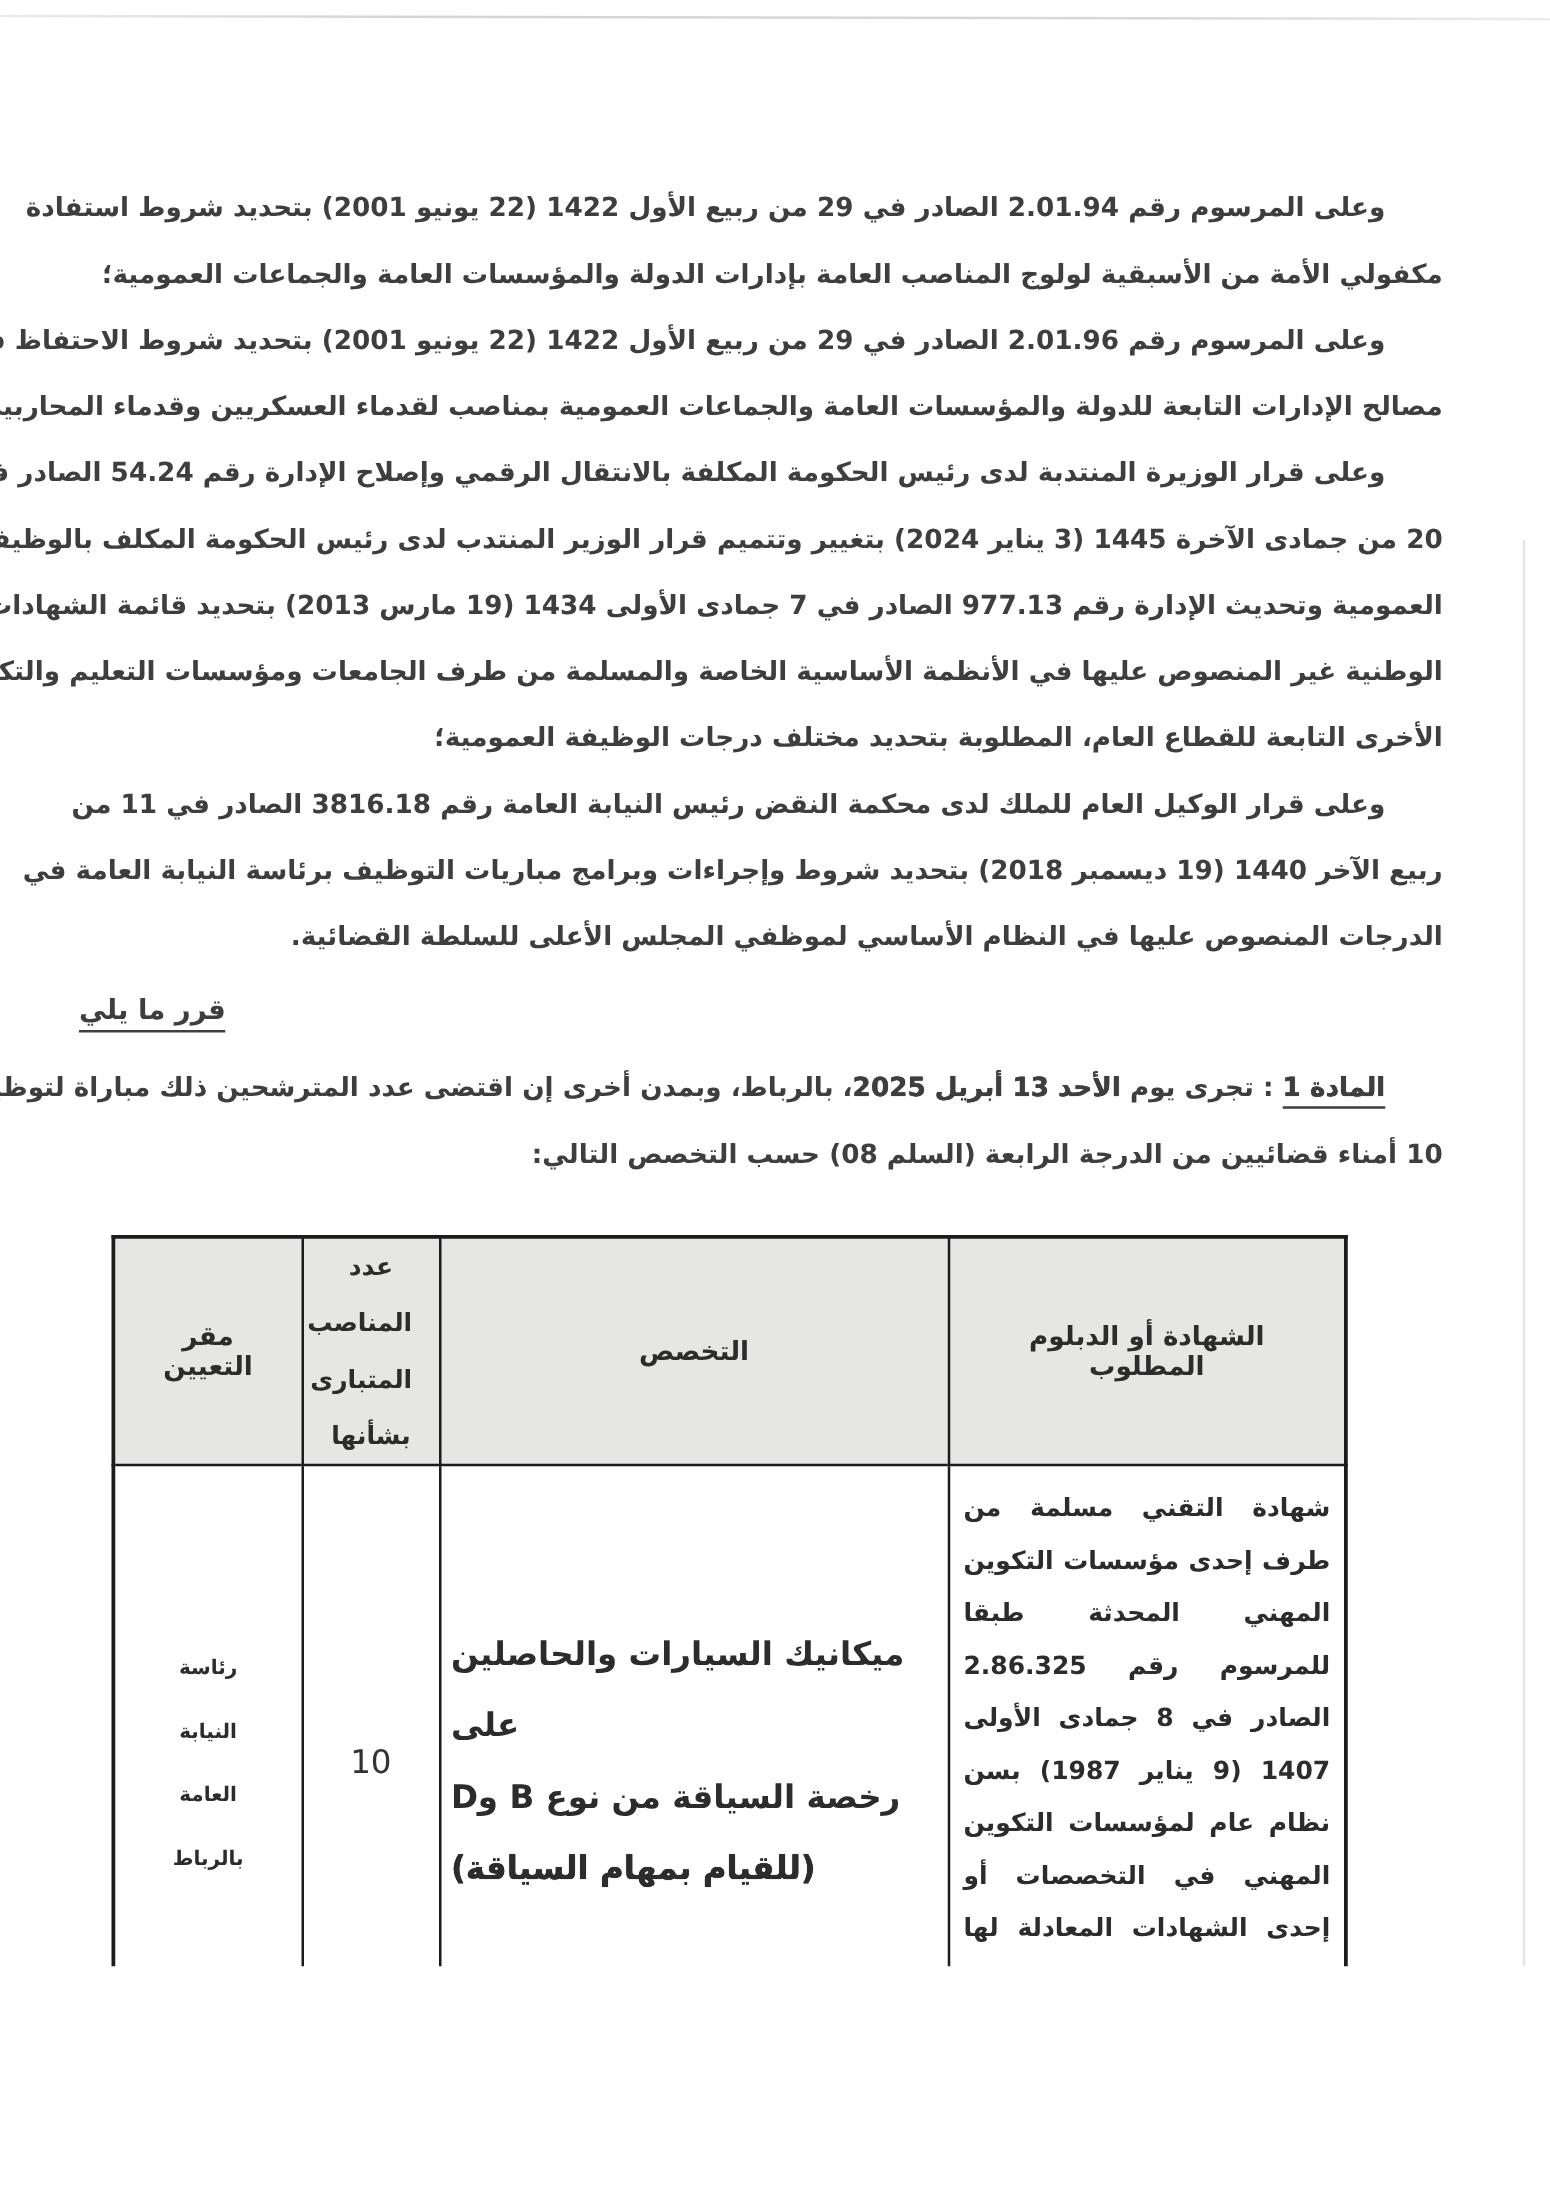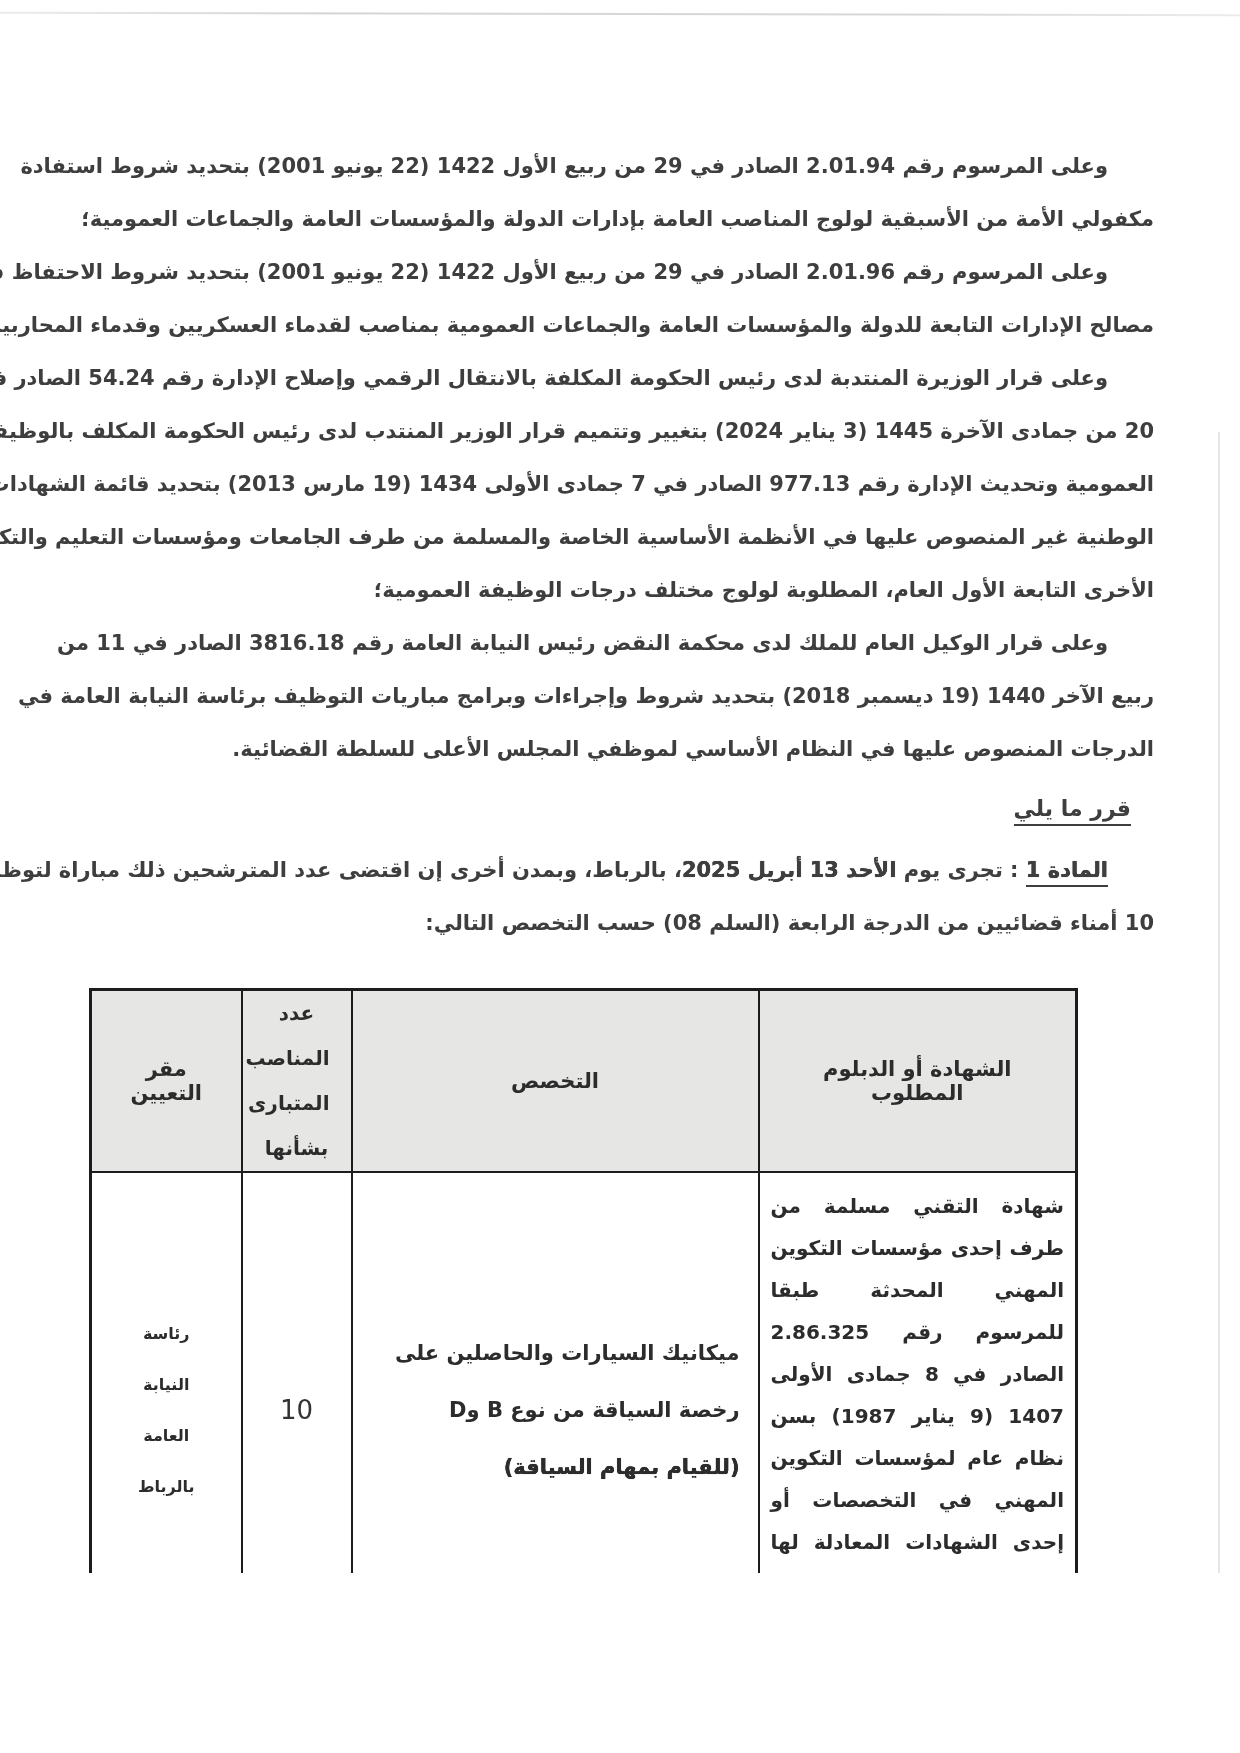--- a/index.html
+++ b/index.html
@@ -27,21 +27,21 @@
     position: absolute; top: 140px; right: 86px; width: 1068px;
     font-size: 21px; font-weight: 700; color: #3e3e3e;
   }
   .para { margin: 0; padding: 0; }
   .ln {
     height: 53px; line-height: 53px; white-space: nowrap;
     text-align: justify; text-align-last: justify;
   }
   .ln-first { padding-right: 46px; }
   .ln-end { text-align-last: right; }
-  .decision { margin: 6px 0 0 0; height: 53px; line-height: 53px; text-align: right; font-size: 22px; }
+  .decision { margin: 6px 0 0 0; height: 53px; line-height: 53px; text-align: left; font-size: 22px; }
   .decision .inner { position: relative; left: -23px; border-bottom: 2.5px solid #3e3e3e; padding-bottom: 3px; }
   .article { margin-top: 9px; }
   .lbl { border-bottom: 2.5px solid #3e3e3e; padding-bottom: 3px; margin-top: 29px; }
   .heavy { text-shadow: 0 0 0.7px currentColor, 0 0 0.4px currentColor; }
   
   .rec-table {
     position: absolute; top: 988px; left: 89px; width: 986px; height: 612px;
     border-collapse: collapse; table-layout: fixed;
     color: #2c2c2c; font-weight: 700; border: 3px solid #1c1c1c;
   }
@@ -50,21 +50,21 @@
   .rec-table tbody tr { height: 428px; }
   .rec-table th {
     background: #e6e6e4; font-size: 21px; text-align: center;
     vertical-align: middle; font-weight: 700; padding: 0 21px;
   }
   th.th-positions { white-space: pre-line; line-height: 45px; font-size: 20px; }
   td.cell-diploma {
     vertical-align: top; text-align: justify; text-align-last: right;
     padding: 12px 11px 0 11px; font-size: 20px; line-height: 42px; background: #fff;
   }
-  td.cell-spec { text-align: right; vertical-align: middle; font-size: 21px; line-height: 57px; padding: 0 18px; background: #fff; }
+  td.cell-spec { text-align: left; vertical-align: middle; font-size: 26px; line-height: 57px; padding: 0 8px; background: #fff; }
   td.cell-count { text-align: center; vertical-align: middle; font-size: 26px; font-weight: 400; color: #333; background: #fff; }
   td.cell-loc { text-align: center; vertical-align: middle; white-space: pre-line; font-size: 16px; line-height: 51px; background: #fff; }
   .pagenum {
     position: absolute; top: 1668px; left: 0; width: 1158px; text-align: center;
     font-size: 20px; font-weight: 400; color: #3a3a3a; direction: ltr;
   }
 </style>
 </head>
 <body>
 
@@ -83,21 +83,21 @@
     <div class="para">
       <div class="ln ln-first">وعلى المرسوم رقم 2.01.96 الصادر في 29 من ربيع الأول 1422 (22 يونيو 2001) بتحديد شروط الاحتفاظ في</div>
       <div class="ln ln-end">مصالح الإدارات التابعة للدولة والمؤسسات العامة والجماعات العمومية بمناصب لقدماء العسكريين وقدماء المحاربين؛</div>
     </div>
 
     <div class="para">
       <div class="ln ln-first">وعلى قرار الوزيرة المنتدبة لدى رئيس الحكومة المكلفة بالانتقال الرقمي وإصلاح الإدارة رقم 54.24 الصادر في</div>
       <div class="ln">20 من جمادى الآخرة 1445 (3 يناير 2024) بتغيير وتتميم قرار الوزير المنتدب لدى رئيس الحكومة المكلف بالوظيفة</div>
       <div class="ln">العمومية وتحديث الإدارة رقم 977.13 الصادر في 7 جمادى الأولى 1434 (19 مارس 2013) بتحديد قائمة الشهادات</div>
       <div class="ln">الوطنية غير المنصوص عليها في الأنظمة الأساسية الخاصة والمسلمة من طرف الجامعات ومؤسسات التعليم والتكوين</div>
-      <div class="ln ln-end">الأخرى التابعة الأول العام، المطلوبة لولوج مختلف درجات الوظيفة العمومية؛</div>
+      <div class="ln ln-end">الأخرى التابعة للقطاع العام، المطلوبة بتحديد مختلف درجات الوظيفة العمومية؛</div>
     </div>
 
     <div class="para">
       <div class="ln ln-first">وعلى قرار الوكيل العام للملك لدى محكمة النقض رئيس النيابة العامة رقم 3816.18 الصادر في 11 من</div>
       <div class="ln">ربيع الآخر 1440 (19 ديسمبر 2018) بتحديد شروط وإجراءات وبرامج مباريات التوظيف برئاسة النيابة العامة في</div>
       <div class="ln ln-end">الدرجات المنصوص عليها في النظام الأساسي لموظفي المجلس الأعلى للسلطة القضائية.</div>
     </div>
 
     <div class="decision">
       <span class="inner">قرر ما يلي</span>

